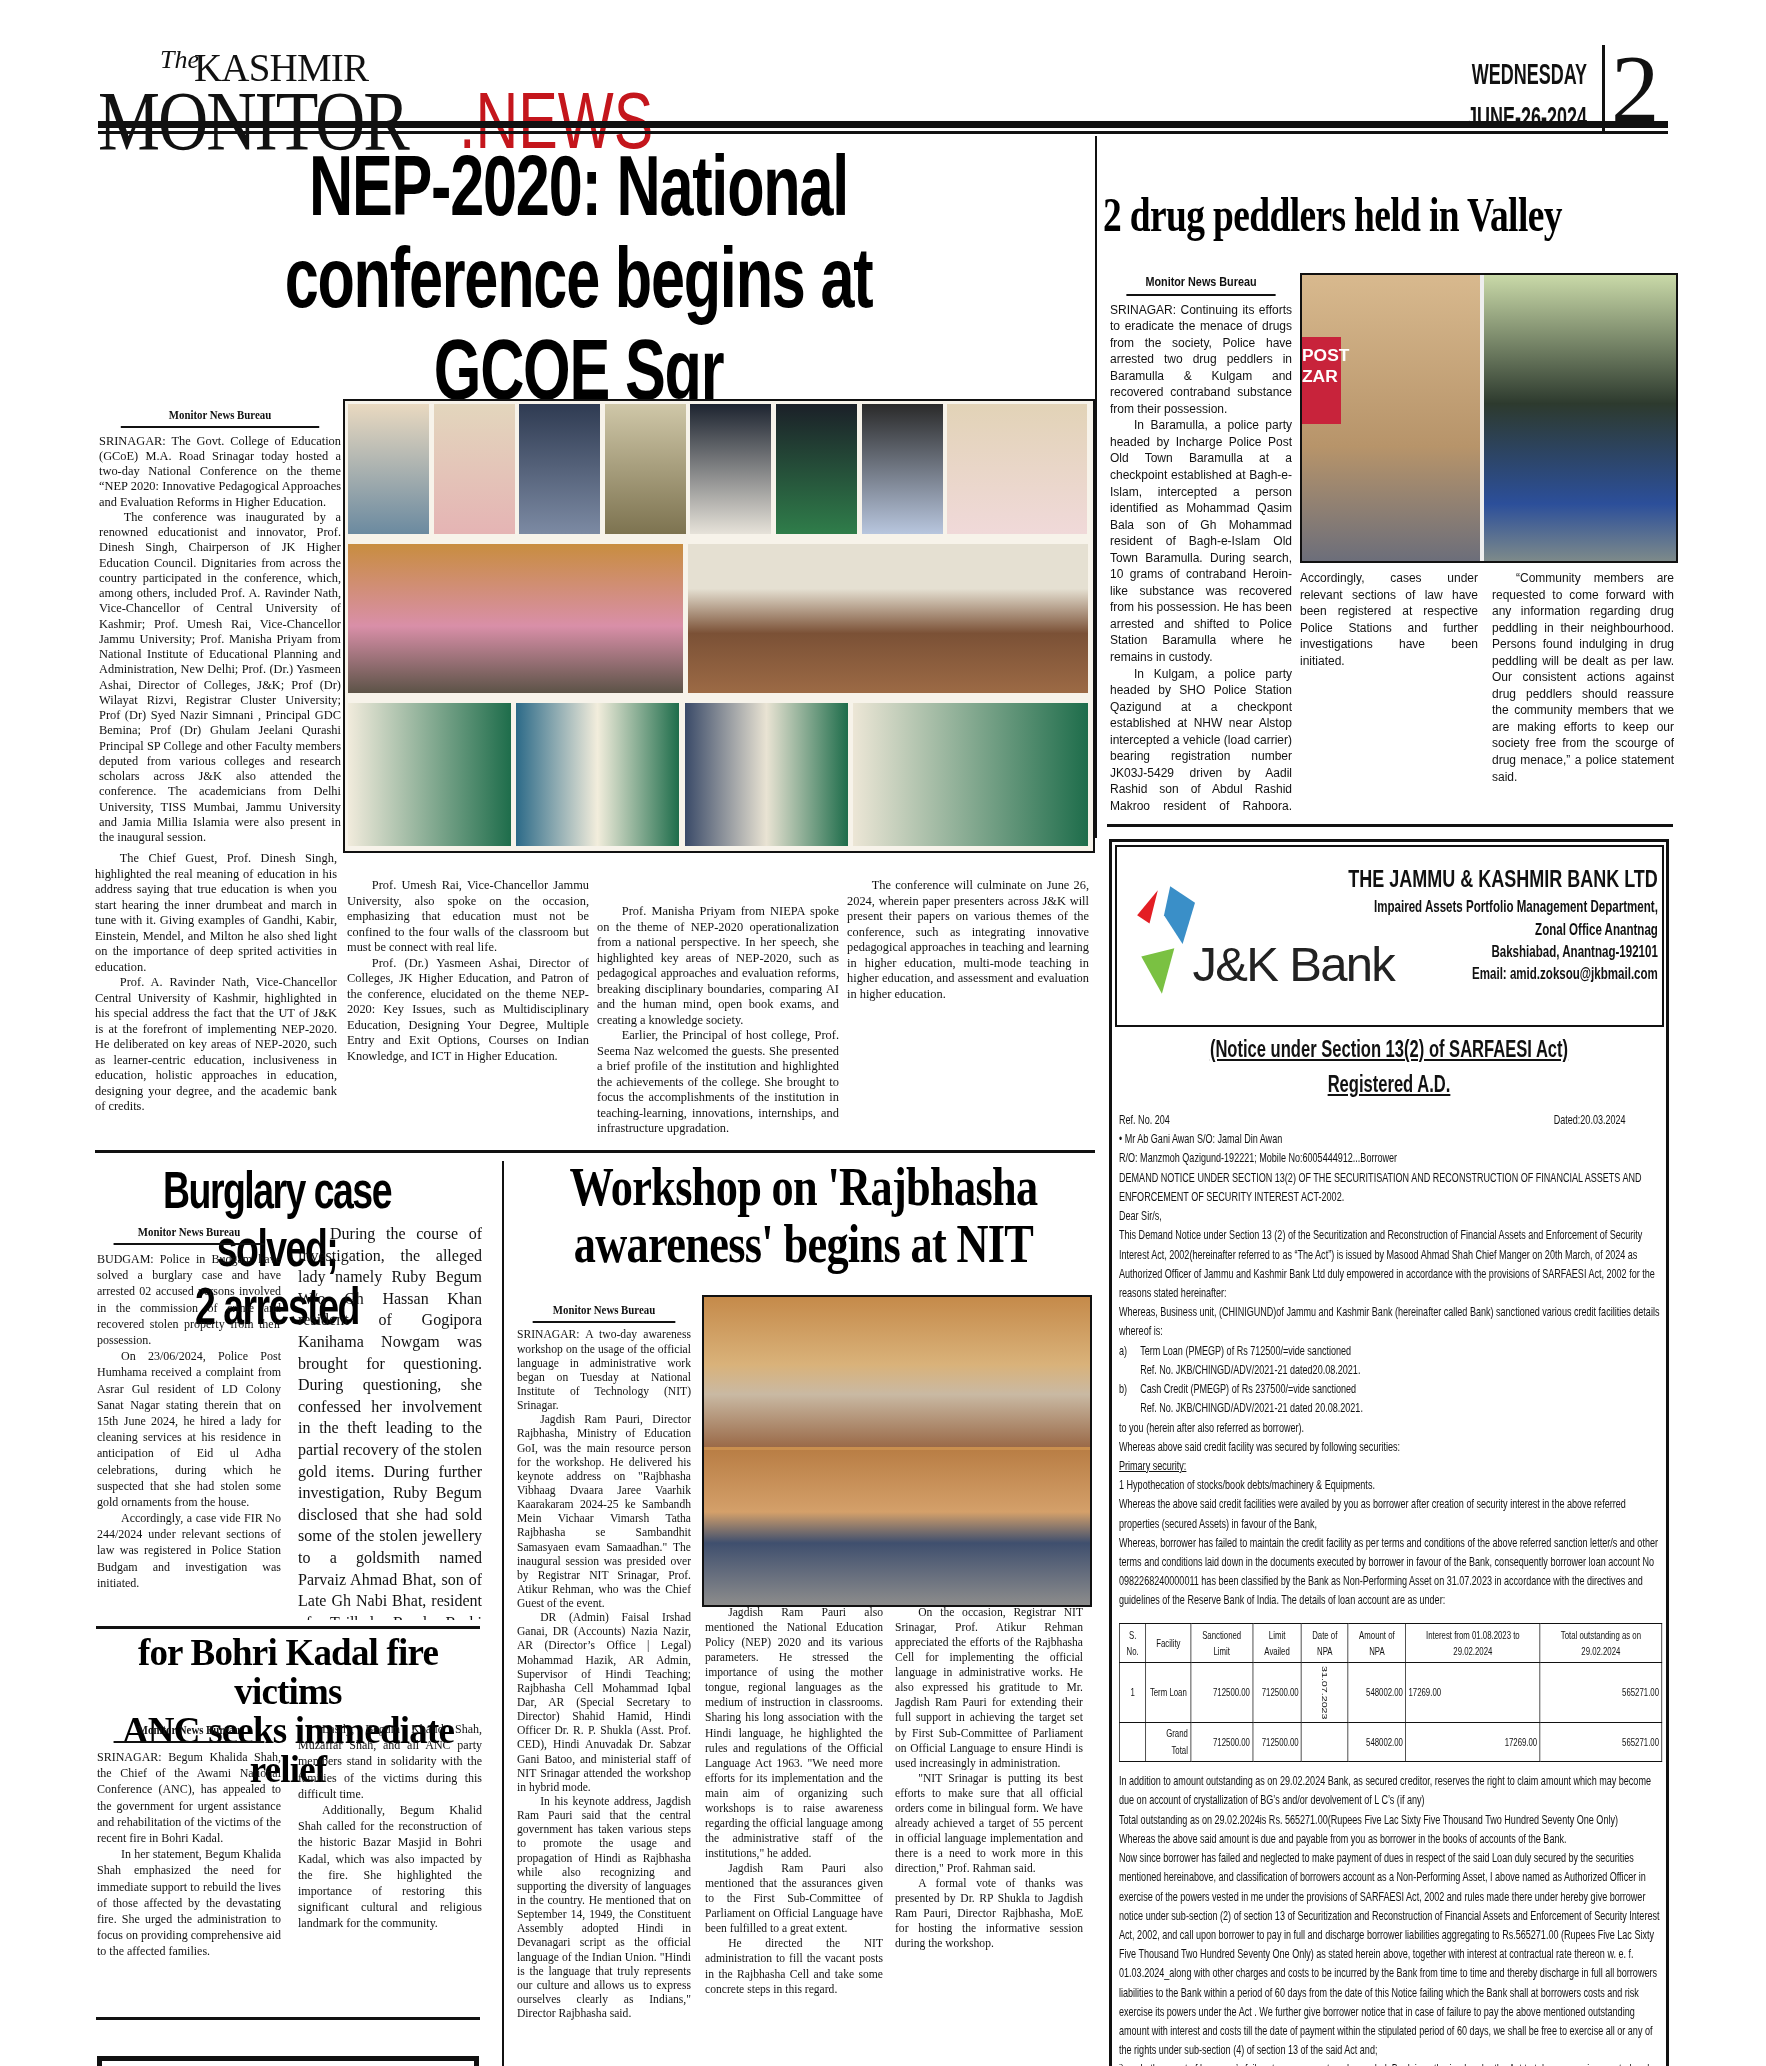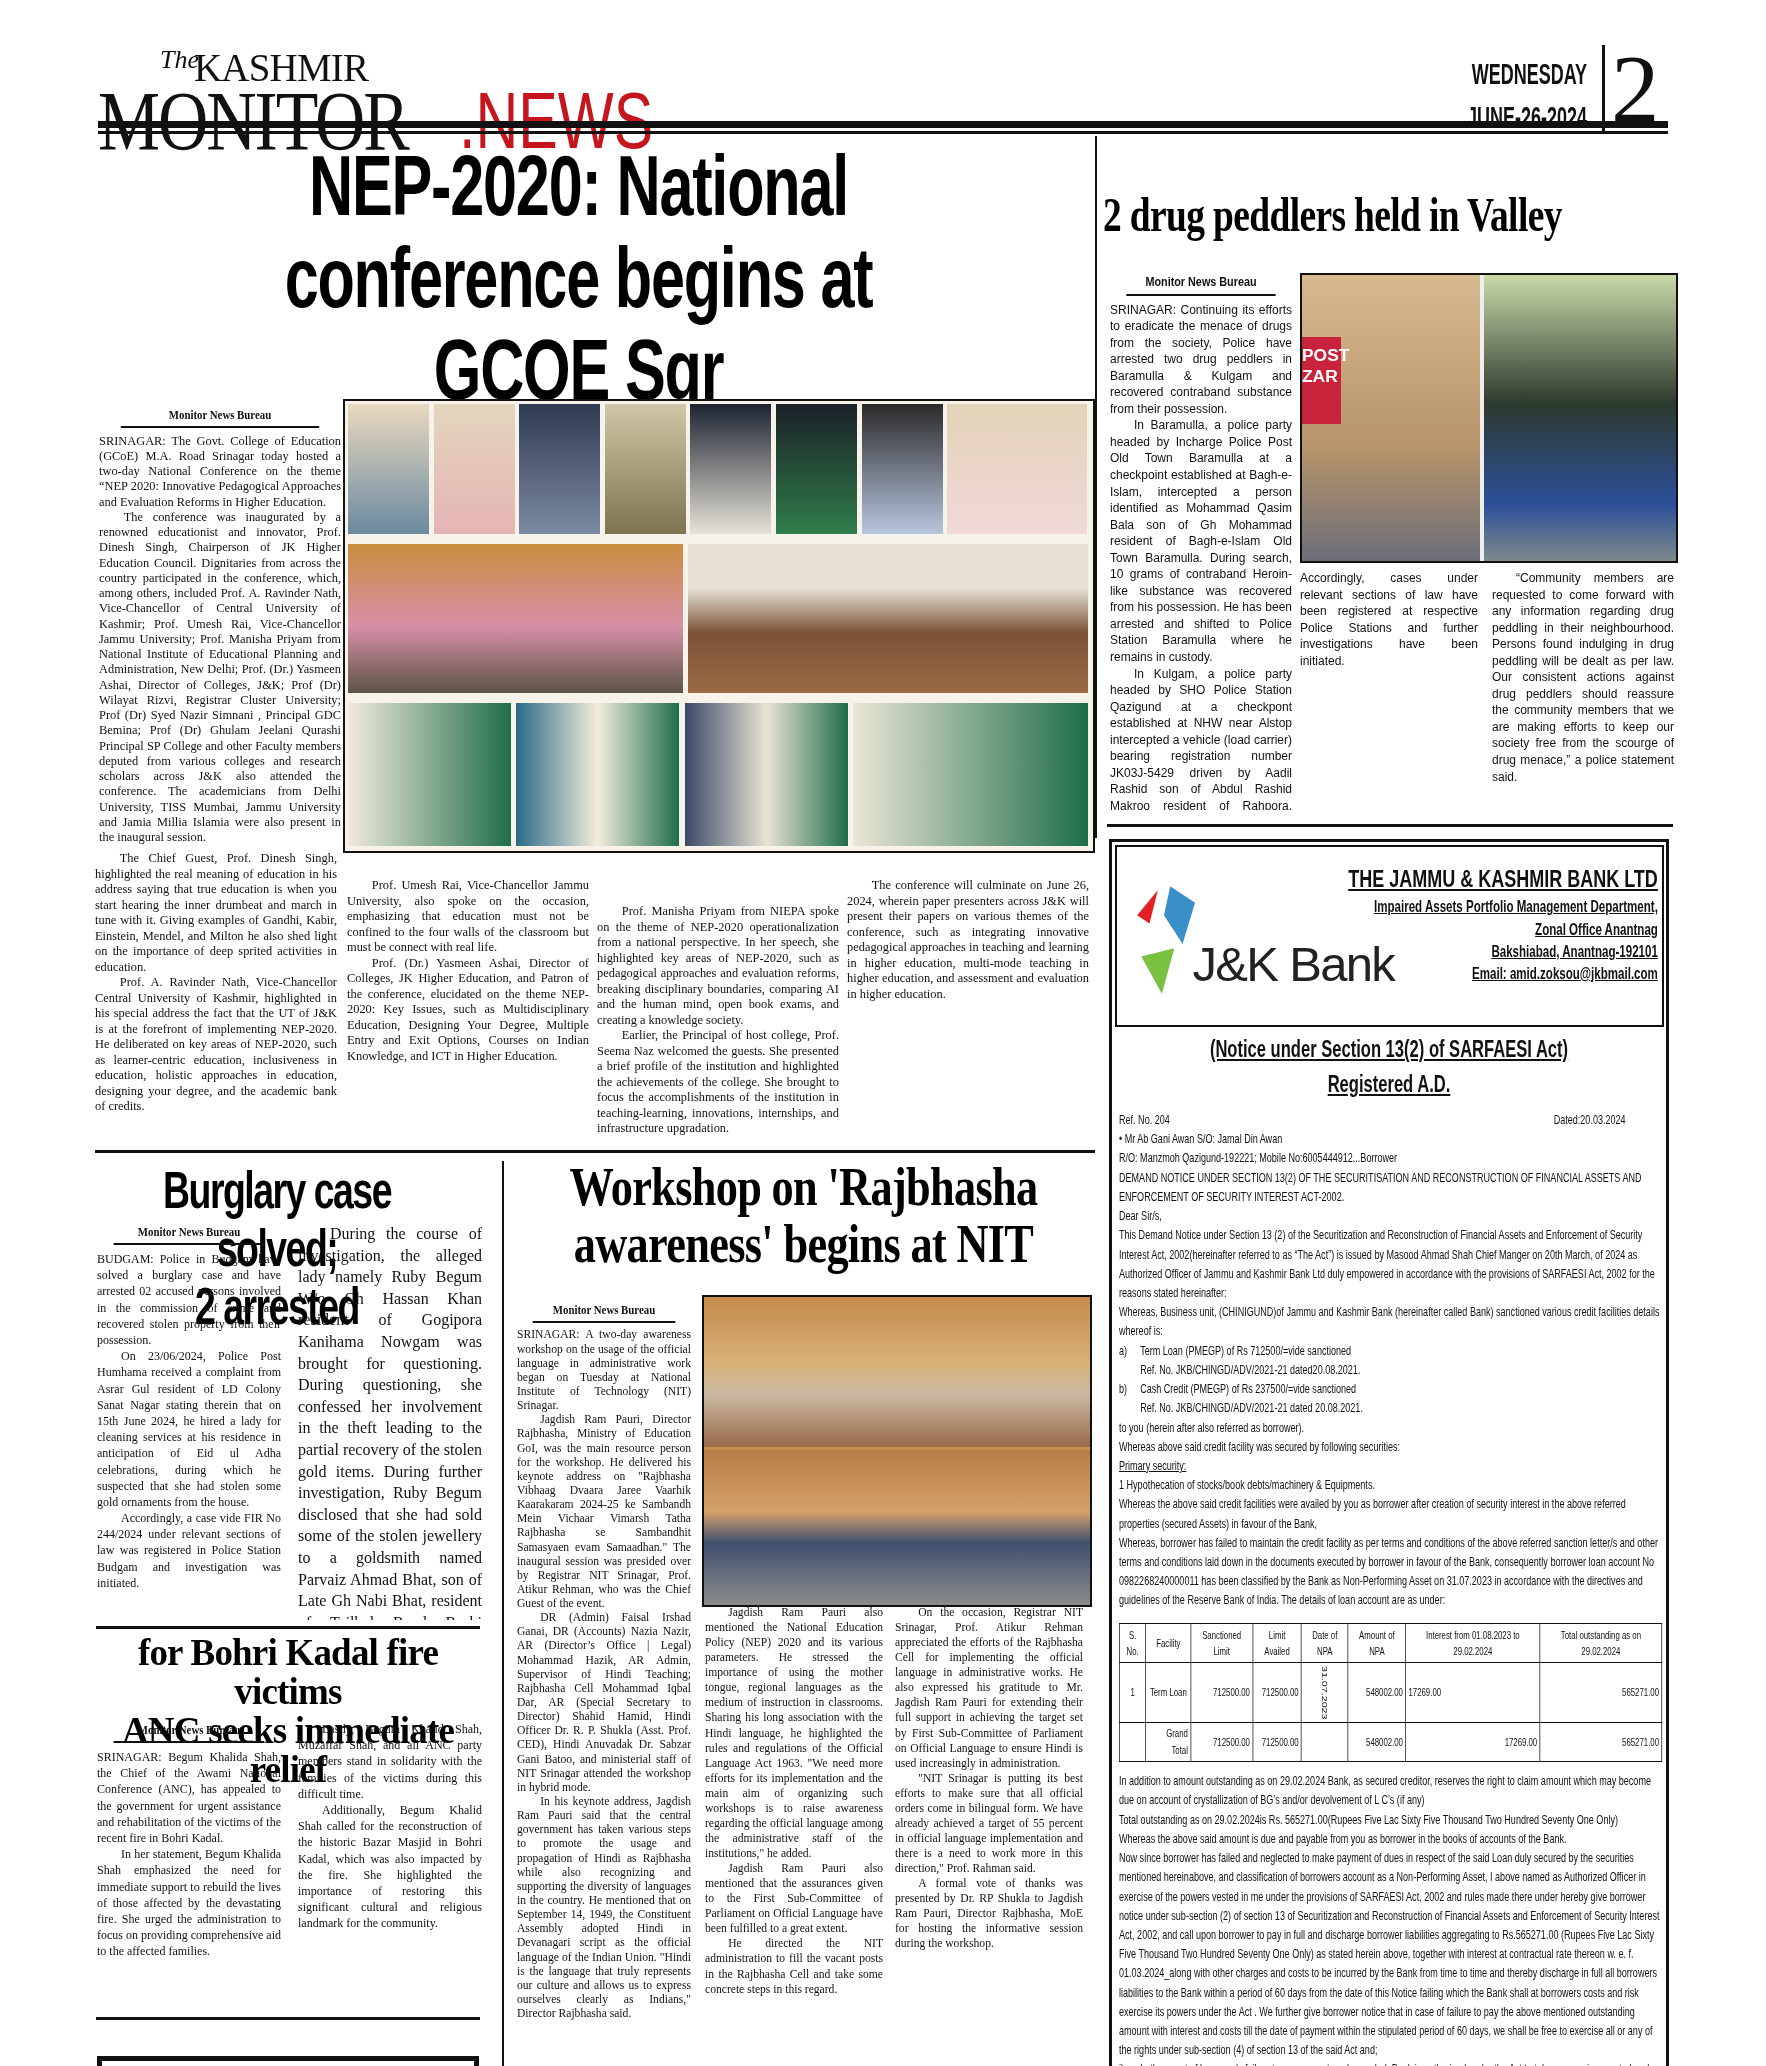--- a/index.html
+++ b/index.html
@@ -130,21 +130,21 @@
 <div class="abs rule-thin" style="left:1107px;top:824px;width:566px;"></div>
 
 <div class="notice" style="left:1109px;top:839px;width:554px;height:1504px;border-width:3.3px;">
   <div class="abs" style="left:2.5px;top:2.5px;width:545px;height:178px;border:2.5px solid #111;">
     <svg class="abs" style="left:16.5px;top:39px;" width="62" height="112" viewBox="0 0 150 270">
       <polygon points="10,70 60,10 40,90" fill="#e31e24"></polygon>
       <polygon points="90,0 150,40 120,140 75,70" fill="#3a8fc8"></polygon>
       <polygon points="20,170 100,150 70,260" fill="#7ac142"></polygon>
     </svg>
     <div class="abs" style="left:76px;top:89px;font-family:'Liberation Sans',sans-serif;font-size:49px;color:#222;letter-spacing:-1.7px;">J&amp;K Bank</div>
-    <div class="abs" style="right:4.1px;top:16.5px;text-align:right;font-family:'Liberation Sans',sans-serif;font-weight:bold;line-height:1.35;text-decoration:underline;">
+    <div class="abs" style="right:4.1px;top:16.5px;text-align:right;font-family:'Liberation Sans',sans-serif;font-weight:bold;line-height:1.35;">
       <div style="font-size:24px;transform:scaleX(0.75);transform-origin:right;white-space:nowrap;">THE JAMMU &amp; KASHMIR BANK LTD</div>
       <div style="font-size:16.5px;transform:scaleX(0.7);transform-origin:right;white-space:nowrap;">Impaired Assets Portfolio Management Department,</div>
       <div style="font-size:16.5px;transform:scaleX(0.7);transform-origin:right;white-space:nowrap;">Zonal Office Anantnag</div>
       <div style="font-size:16.5px;transform:scaleX(0.7);transform-origin:right;white-space:nowrap;">Bakshiabad, Anantnag-192101</div>
       <div style="font-size:16.5px;transform:scaleX(0.7);transform-origin:right;white-space:nowrap;">Email: amid.zoksou@jkbmail.com</div>
     </div>
   </div>
 
   <div class="abs" style="left:0;top:194px;width:554px;text-align:center;font-family:'Liberation Sans',sans-serif;font-weight:bold;">
     <div style="font-size:23px;text-decoration:underline;transform:scaleX(0.72);white-space:nowrap;">(Notice under Section 13(2) of SARFAESI Act)</div>

